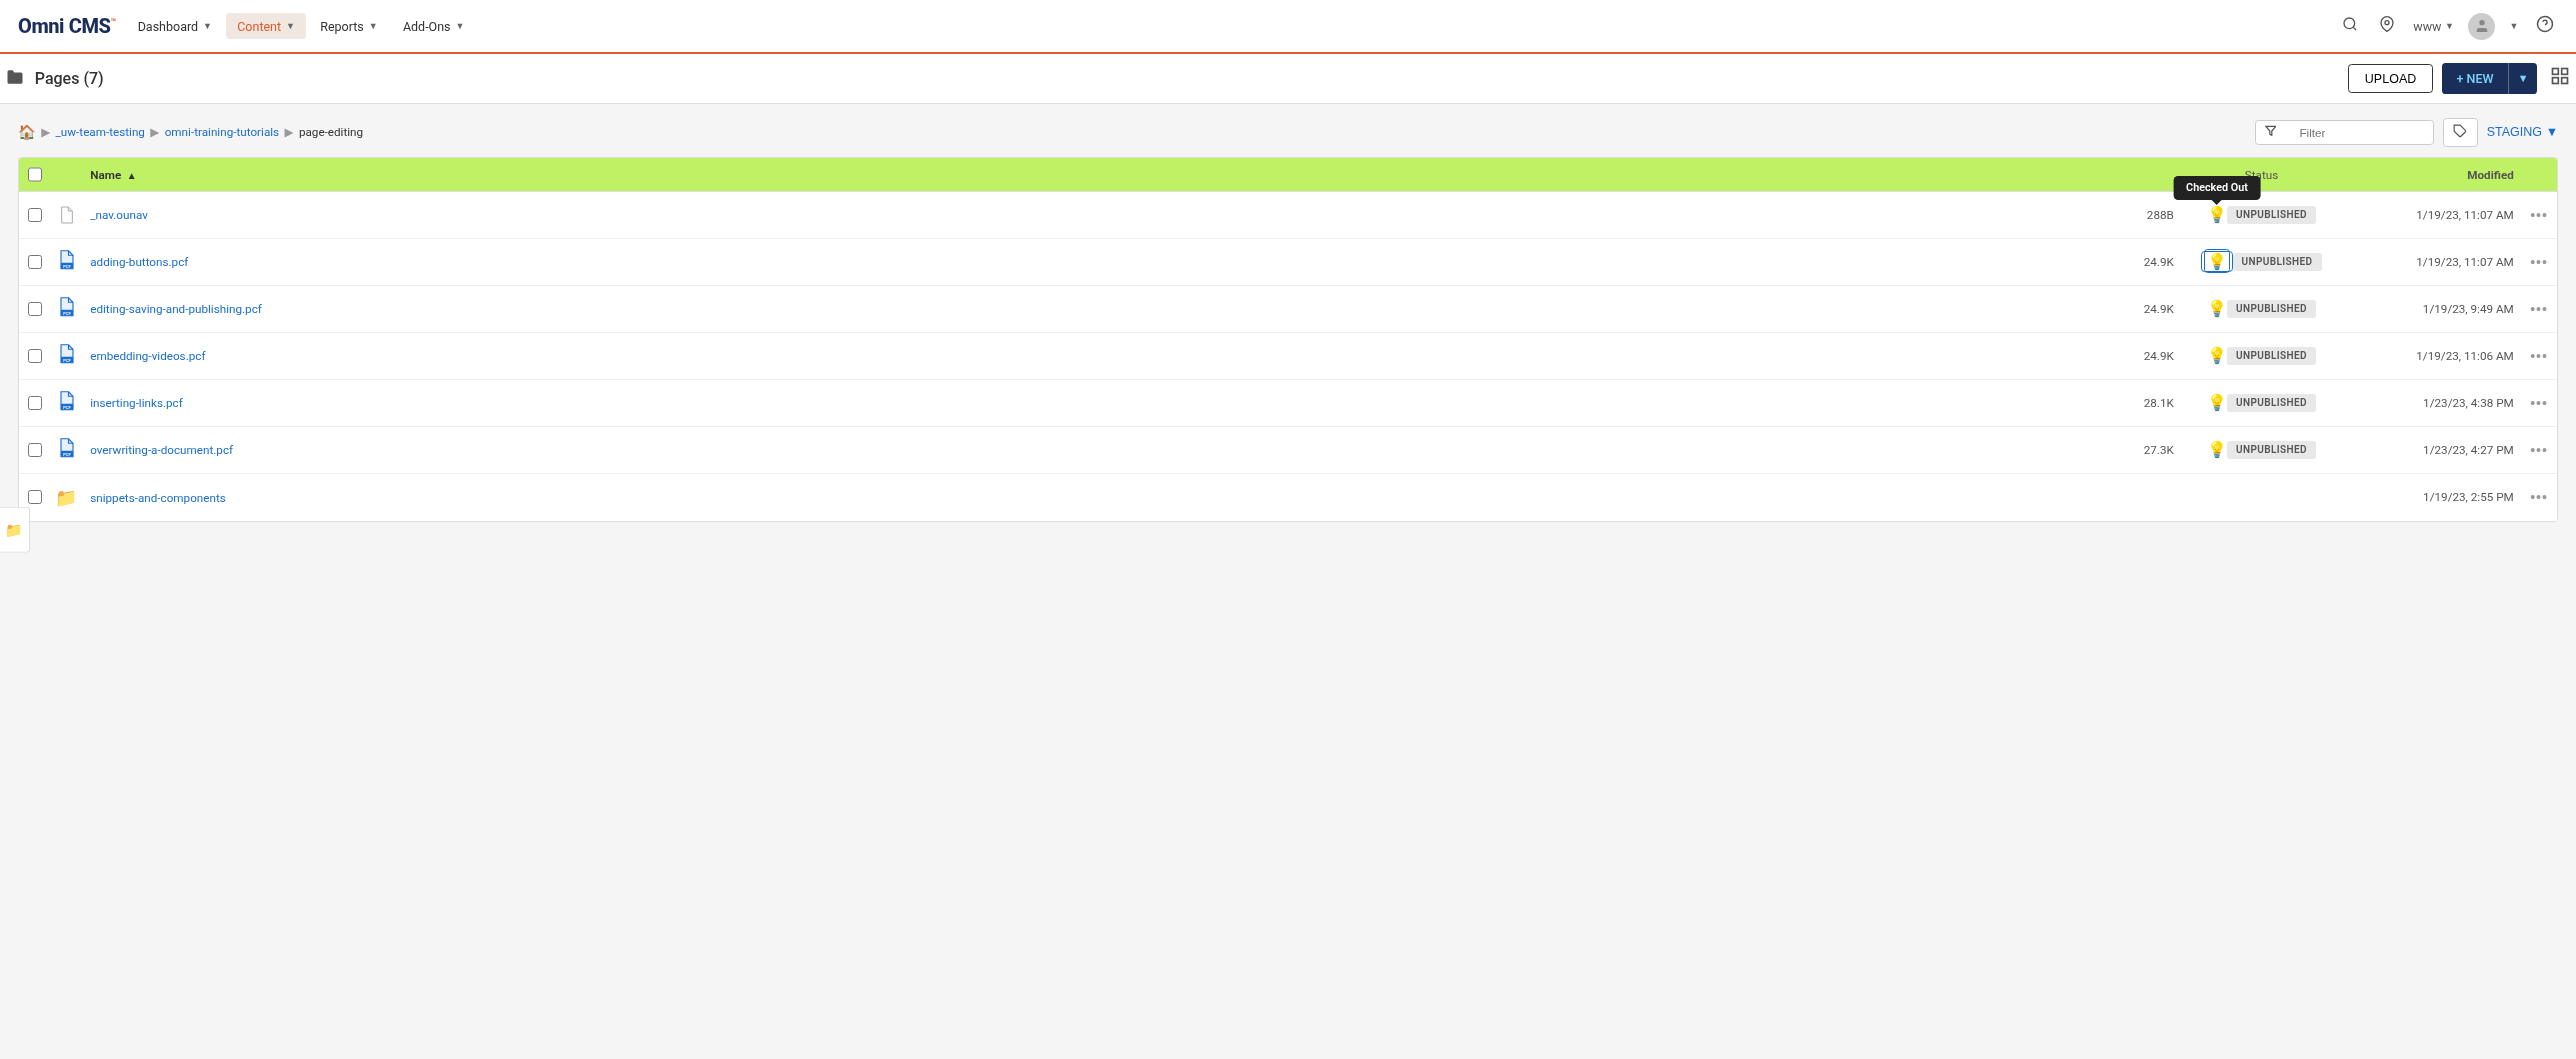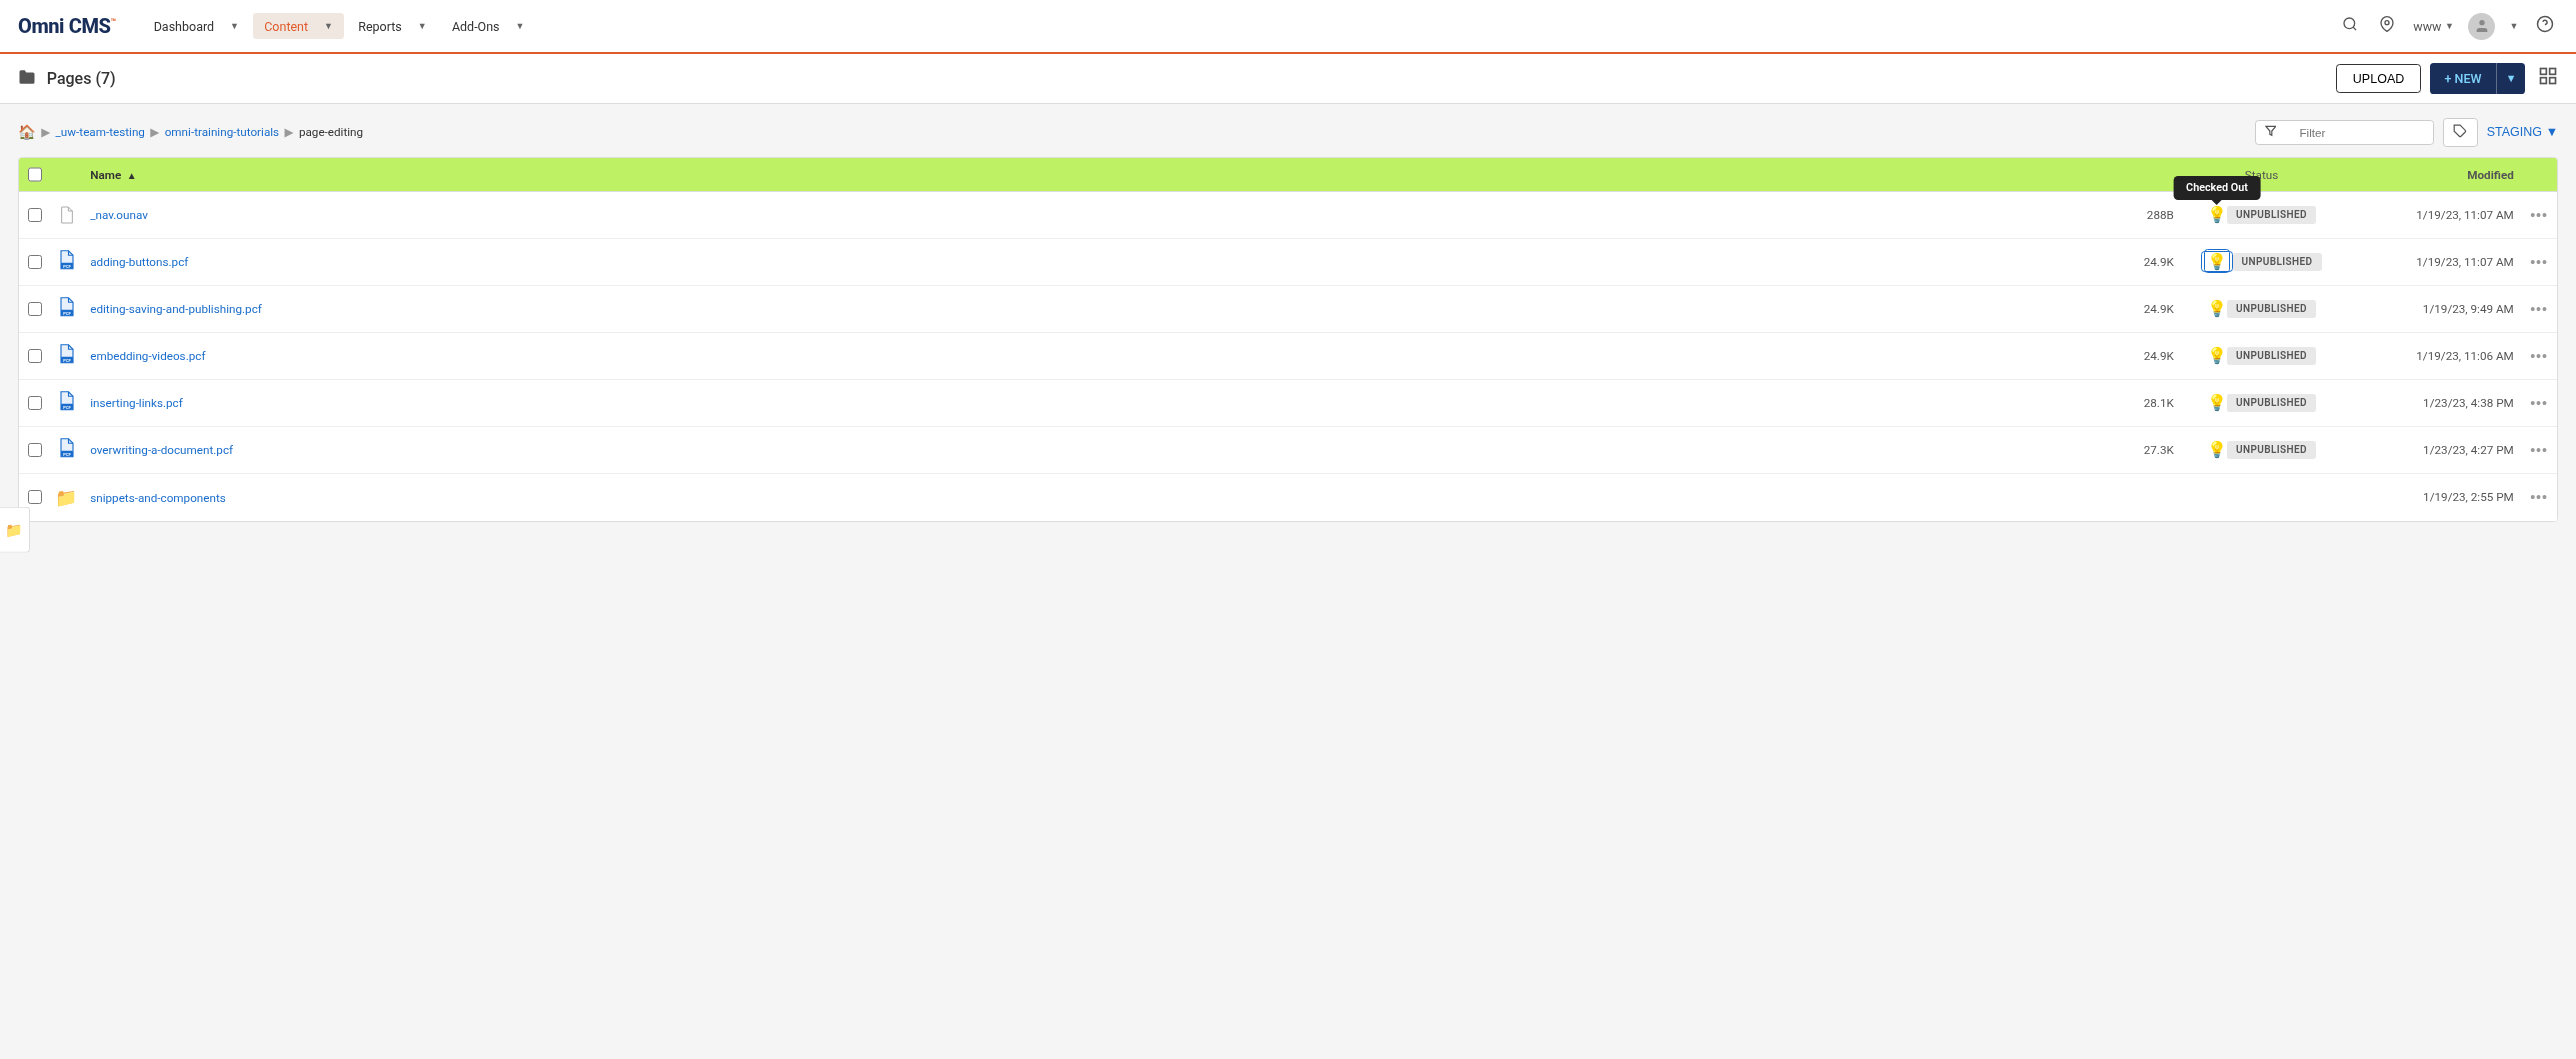--- a/index.html
+++ b/index.html
@@ -4,41 +4,41 @@
   <style>
     * { box-sizing: border-box; margin: 0; padding: 0; }
     body { font-family: -apple-system, BlinkMacSystemFont, 'Segoe UI', Roboto, sans-serif; background: #f5f5f5; font-size: 12.5px; color: #333; }
 
     
     .top-nav {
       display: flex; align-items: center; background: #fff;
       border-bottom: 2.7px solid #e05a2b;
       padding: 0 18px; height: 54px; position: relative; z-index: 100;
     }
-    .logo { display: flex; align-items: center; margin-right: 27px; }
+    .logo { display: flex; align-items: center; margin-right: 11px; }
     .logo-text { font-size: 20px; font-weight: 800; color: #1a2e5a; letter-spacing: -0.4px; }
     .logo-text span { color: #e05a2b; }
     .logo-tm { font-size: 9px; color: #1a2e5a; vertical-align: super; }
     .nav-items { display: flex; align-items: center; gap: 3.6px; flex: 1; }
     .nav-item {
-      display: flex; align-items: center; gap: 16px;
+      display: flex; align-items: center; gap: 5px;
       padding: 5.4px 10.8px; border-radius: 3.6px; cursor: pointer;
       font-size: 12.5px; color: #333; white-space: nowrap;
     }
     .nav-item.active { background: #f0e8e0; color: #e05a2b; }
     .nav-arrow { font-size: 9px; color: #666; }
     .nav-right { display: flex; align-items: center; gap: 14.3px; }
     .nav-icon-btn { background: none; border: none; cursor: pointer; color: #555; font-size: 16px; padding: 3.6px; }
     .nav-www { display: flex; align-items: center; gap: 3.6px; font-size: 12.5px; color: #555; cursor: pointer; }
     .nav-avatar { width: 27px; height: 27px; border-radius: 50%; background: #ccc; display: flex; align-items: center; justify-content: center; cursor: pointer; }
 
     
     .page-header {
       display: flex; align-items: center; background: #fff;
-      border-bottom: 0.9px solid #ddd; padding: 0 18px; height: 50px;
+      border-bottom: 0.9px solid #ddd; padding: 0 6px; height: 50px;
     }
     .folder-icon-sm { color: #555; font-size: 16px; margin-right: 10.8px; }
     .page-title { font-size: 16px; font-weight: 500; color: #333; flex: 1; }
     .header-actions { display: flex; align-items: center; gap: 9px; }
     .btn-upload {
       border: 1.3px solid #333; background: #fff; padding: 6.3px 16px;
       border-radius: 3.6px; cursor: pointer; font-size: 12.5px; font-weight: 500;
     }
     .btn-new {
       display: flex; align-items: center;

